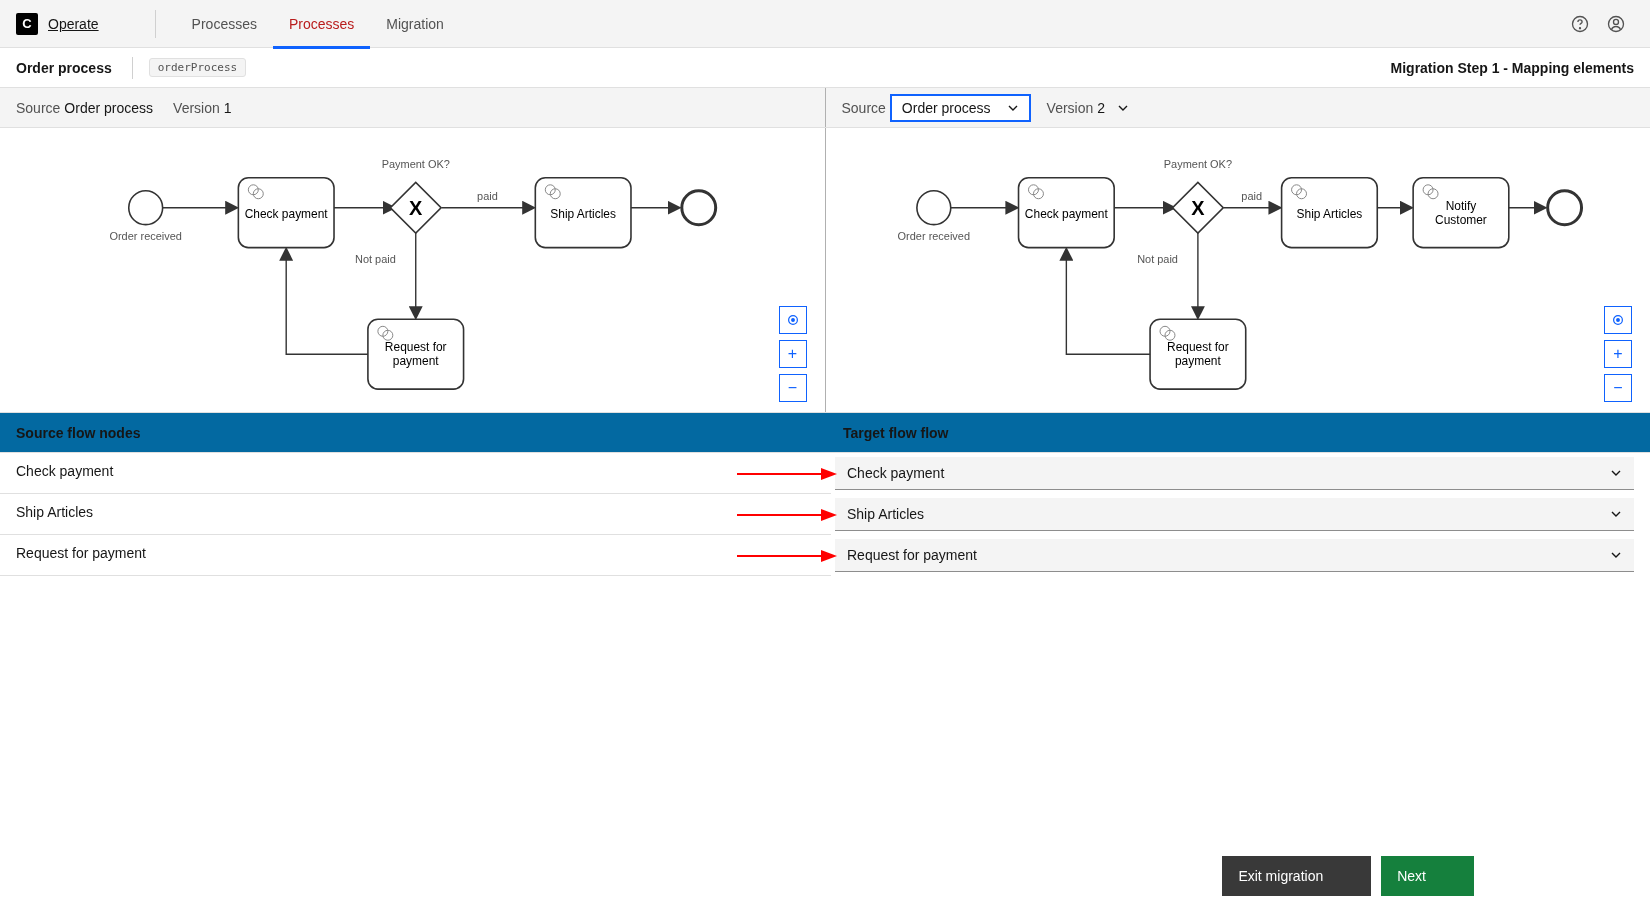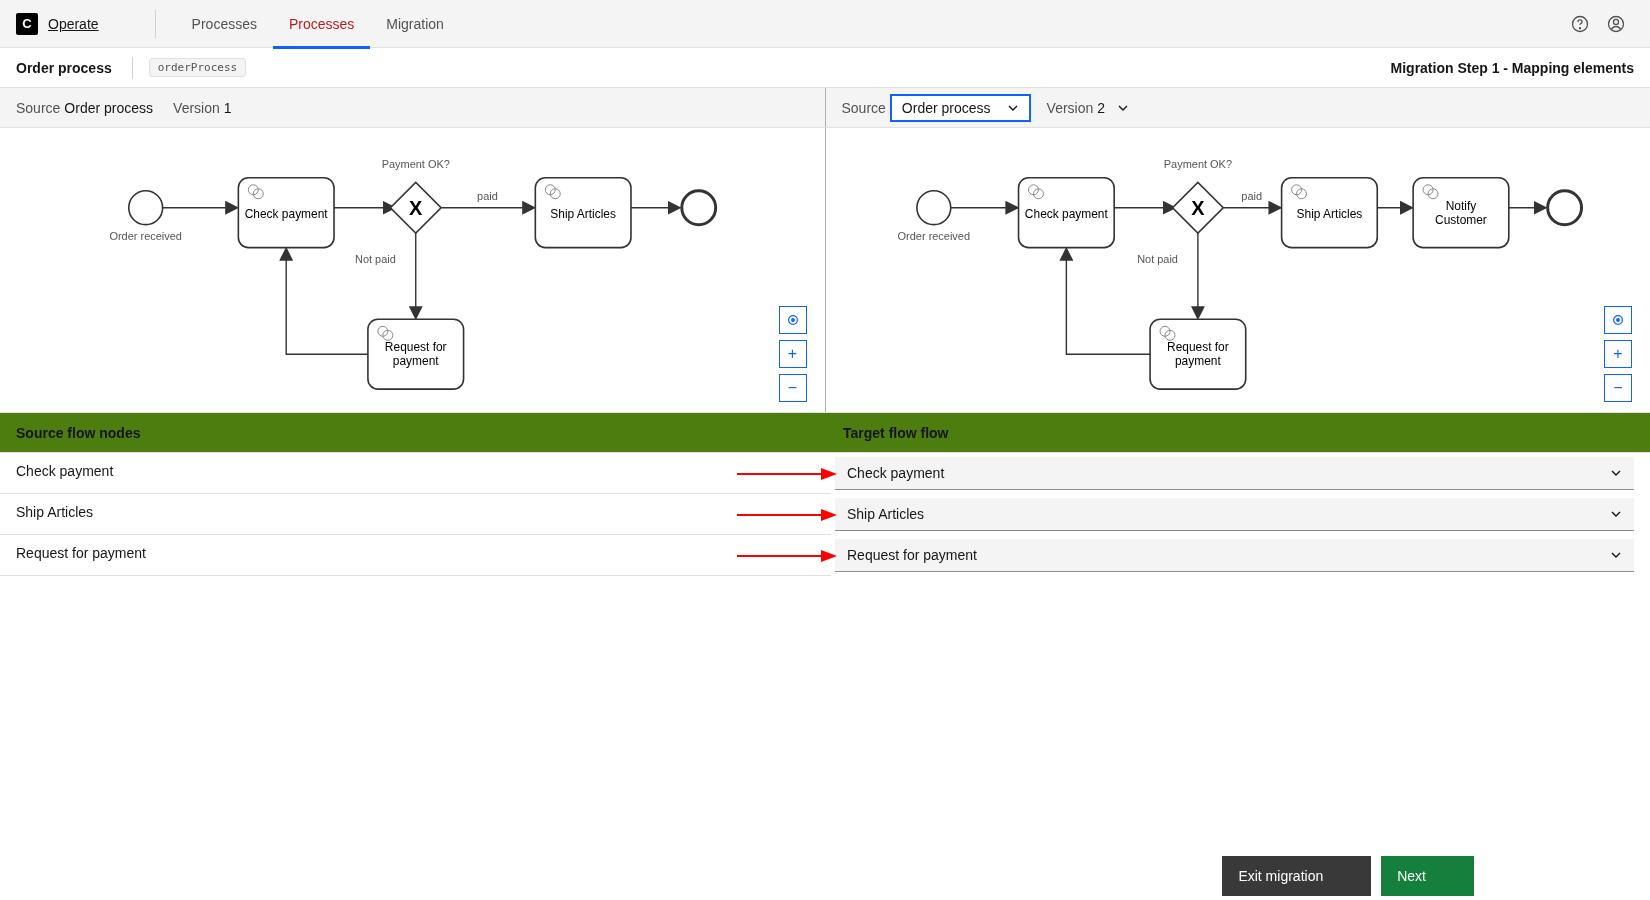--- a/index.html
+++ b/index.html
@@ -28,21 +28,21 @@
   .dropdown { border:2px solid #0f62fe; background:#fff; padding:4px 10px; display:flex; align-items:center; gap:16px; cursor:pointer;}
   .dropdown-plain { display:flex; align-items:center; gap:12px; cursor:pointer;}
   .chev { width:12px; height:12px; }
   
   .diagrams { height:285px; display:flex; border-bottom:1px solid #e0e0e0;}
   .diag { flex:1; position:relative; background:#fff; }
   .diag.right { border-left:1px solid #b0b0b0; }
   .zoom-ctrl { position:absolute; right:18px; bottom:10px; display:flex; flex-direction:column; gap:6px;}
   .zoom-btn { width:28px; height:28px; border:1px solid #0f62fe; background:#fff; color:#0f62fe; display:flex; align-items:center; justify-content:center; cursor:pointer; font-size:16px;}
   
-  .flowhdr { height:40px; background:#4d7c0f; border-bottom:1px solid #e0e0e0; display:flex;}
+  .flowhdr { height:40px; background:#0369a1; border-bottom:1px solid #e0e0e0; display:flex;}
   .flowhdr > div { flex:1; padding:0 16px; display:flex; align-items:center; font-weight:600;}
   .flowrow { display:flex; position:relative;}
   .flowrow > .src { flex:1; padding:10px 16px; border-bottom:1px solid #e0e0e0;}
   .flowrow > .tgt-wrap { flex:1; padding:4px 16px 4px 4px; }
   .tgt-select { background:#f4f4f4; border-bottom:1px solid #8d8d8d; padding:8px 12px; display:flex; align-items:center; justify-content:space-between; cursor:pointer;}
   .red-arrow { position:absolute; left:calc(50% - 88px); top:50%; transform:translateY(-50%); }
   
   .footer { position:fixed; bottom:0; left:0; right:177px; height:48px; display:flex; justify-content:flex-end; align-items:center; padding:0 16px; gap:10px; width:1490px;}
   .btn { height:40px; padding: 0 48px 0 16px; display:flex; align-items:center; font-size:14px; cursor:pointer; border:none;}
   .btn-secondary { background:#393939; color:#fff;}

